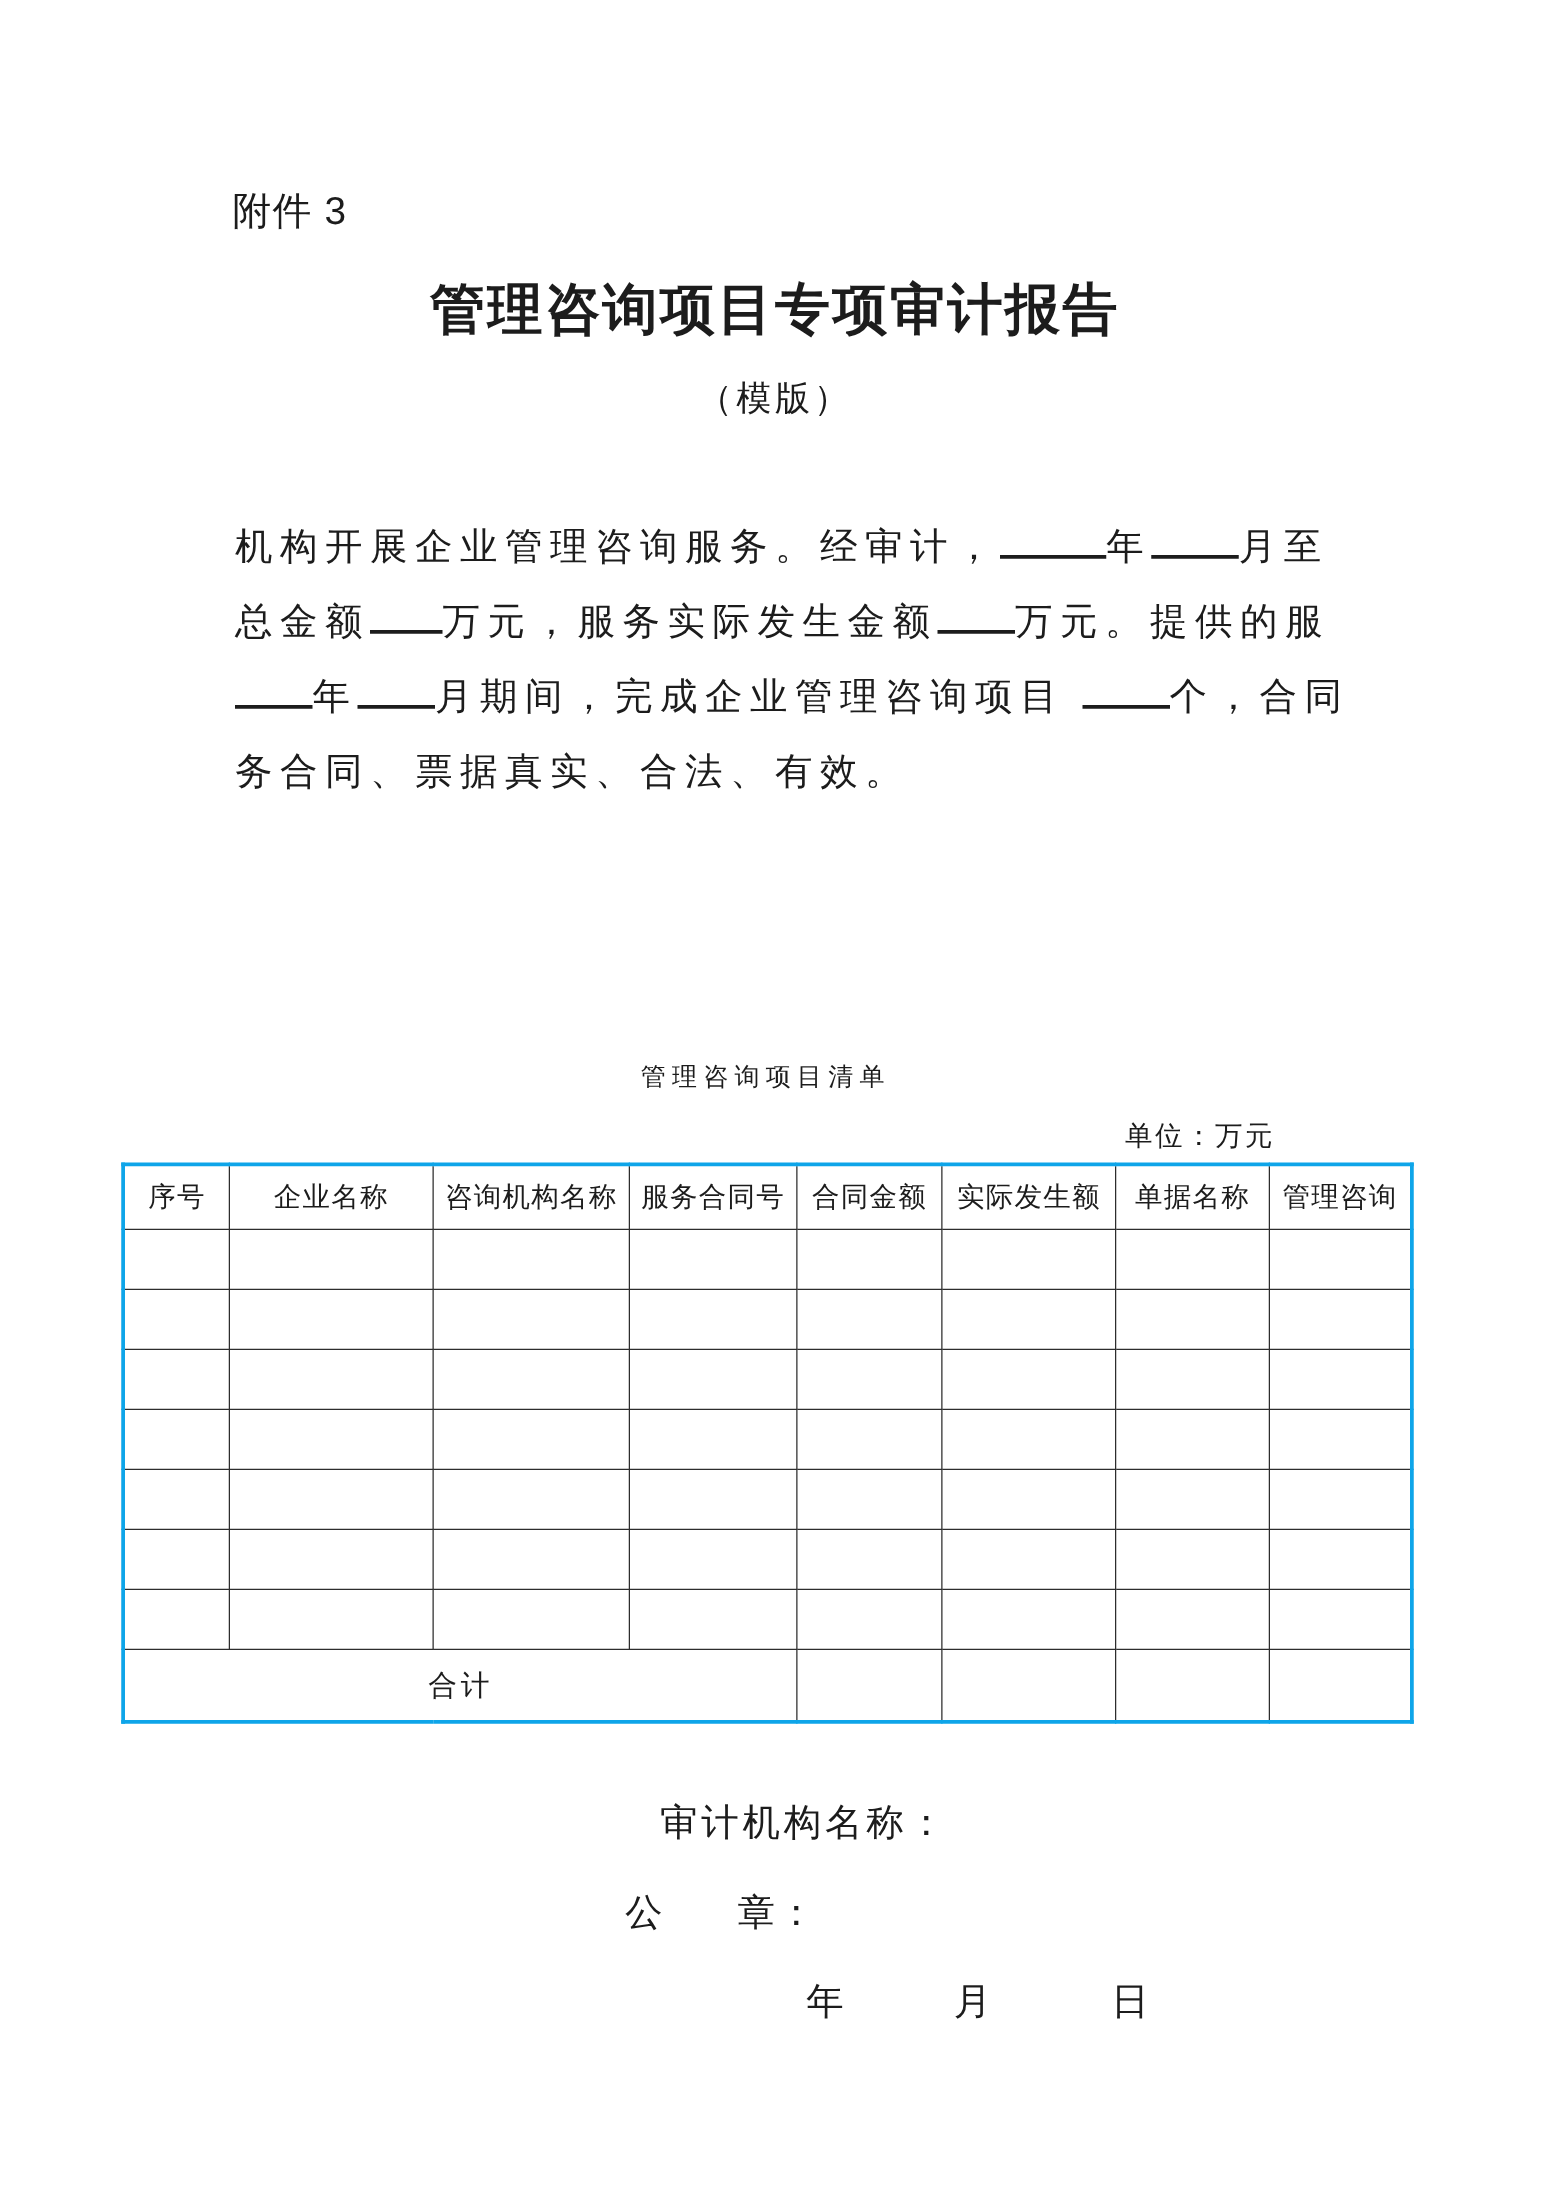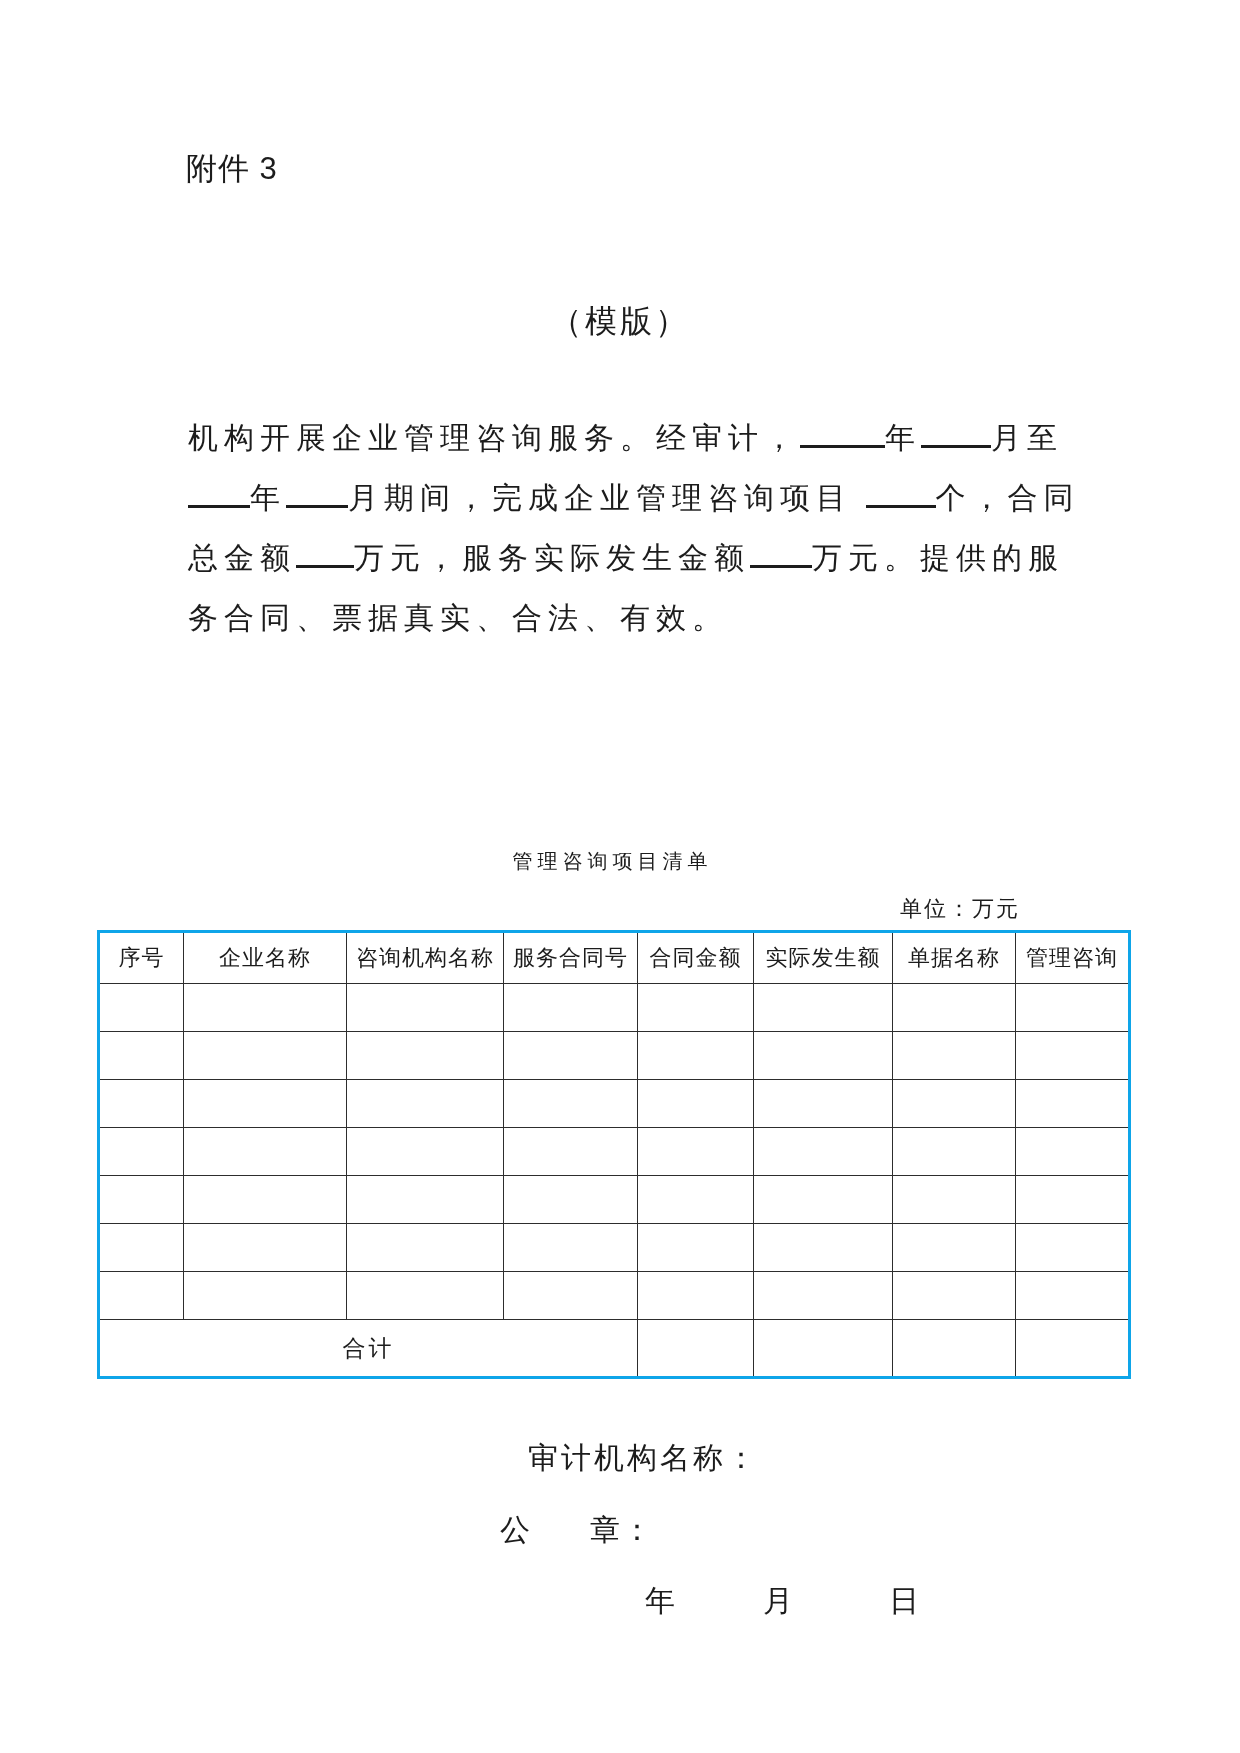--- a/index.html
+++ b/index.html
@@ -18,21 +18,21 @@
     font-size:31px;letter-spacing:1px;
   }
   .doc-title{
     position:absolute;left:65px;top:218px;width:1110px;
     text-align:center;
     font-family:"Liberation Sans","DejaVu Sans",sans-serif;
     font-weight:700;font-size:44px;letter-spacing:2px;
   }
   .doc-subtitle{
     position:absolute;left:65px;top:300px;width:1110px;
-    text-align:center;font-size:32px;letter-spacing:3px;
+    text-align:center;font-size:28px;letter-spacing:3px;
   }
   .paragraph{
     position:absolute;left:188px;top:408px;width:860px;
     font-size:30px;
   }
   .para-line{
     height:60px;line-height:60px;
     letter-spacing:6px;
     text-align:justify;text-align-last:justify;
     white-space:nowrap;
@@ -88,27 +88,28 @@
   .footer-date .date-month{margin-left:88px;}
   .footer-date .date-day{margin-left:96px;}
 </style>
 </head>
 <body>
 
 <div class="page">
 
   <div class="attachment">附件 3</div>
 
+  <div class="doc-title">管理咨询项目专项审计报告</div>
 
   <div class="doc-subtitle">（模版）</div>
 
   <div class="paragraph">
       <div class="para-line"><span class="seg">机构开展企业管理咨询服务。经审计，</span><span class="blank" style="width: 85px;"></span><span class="seg">年</span><span class="blank" style="width: 70px;"></span><span class="seg">月至</span></div>
+      <div class="para-line"><span class="seg">总金额</span><span class="blank" style="width: 58px;"></span><span class="seg">万元，服务实际发生金额</span><span class="blank" style="width: 62px;"></span><span class="seg">万元。提供的服</span></div>
       <div class="para-line"><span class="blank" style="width: 62px;"></span><span class="seg">年</span><span class="blank" style="width: 62px;"></span><span class="seg">月期间，完成企业管理咨询项目 </span><span class="blank" style="width: 70px;"></span><span class="seg">个，合同</span></div>
-      <div class="para-line"><span class="seg">总金额</span><span class="blank" style="width: 58px;"></span><span class="seg">万元，服务实际发生金额</span><span class="blank" style="width: 62px;"></span><span class="seg">万元。提供的服</span></div>
       <div class="para-line last"><span class="seg">务合同、票据真实、合法、有效。</span></div>
     </div>
 
   <div class="table-title">管理咨询项目清单</div>
 
   <div class="unit-label">单位：万元</div>
 
   <table class="project-table">
     <colgroup>
         <col style="width: 85px;">

